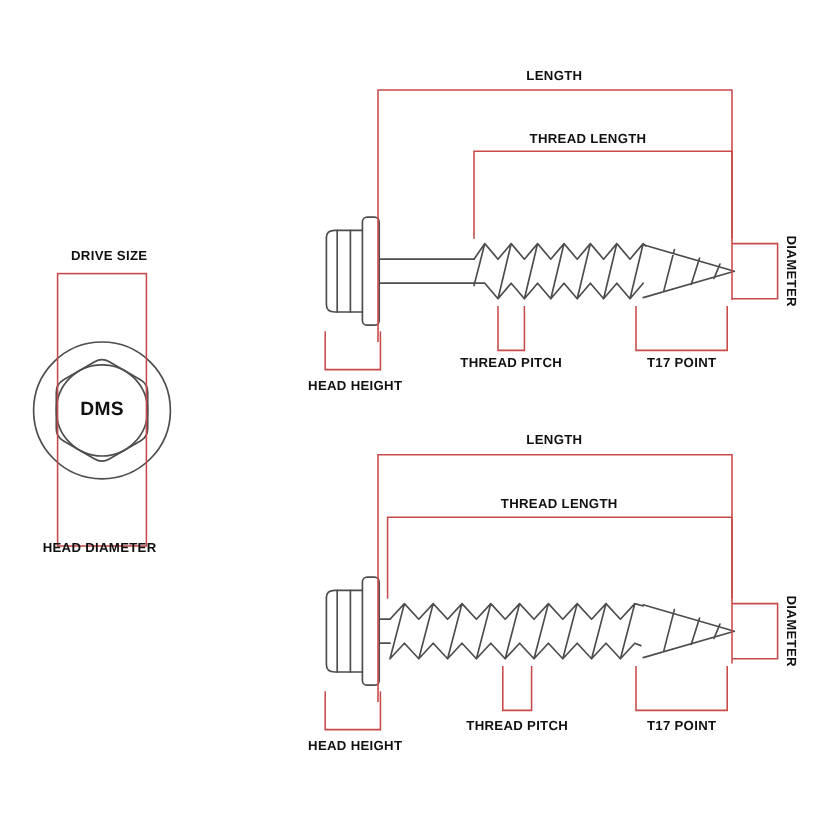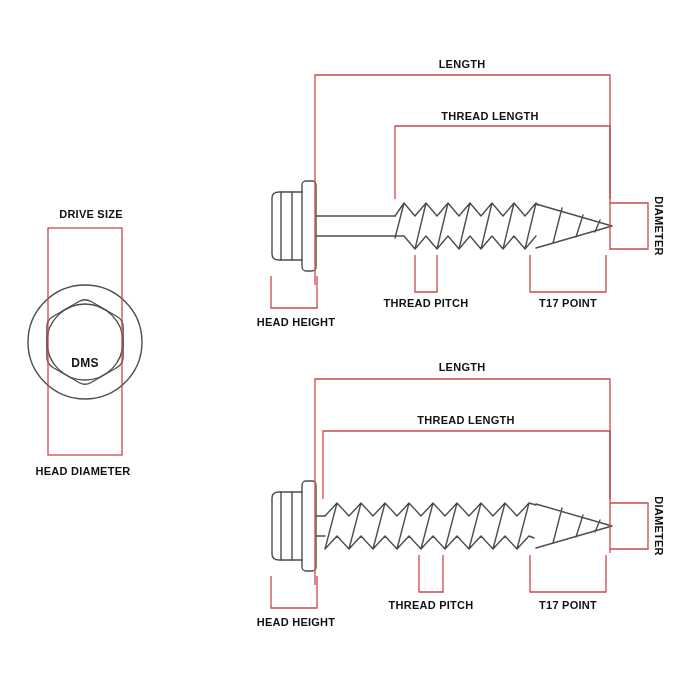--- a/index.html
+++ b/index.html
@@ -8,21 +8,21 @@
   *{margin:0;padding:0;box-sizing:border-box;}
   html,body{background:var(--bg);}
   body{width:700px;height:700px;font-family:"Liberation Sans",sans-serif;}
   .canvas{position:relative;width:700px;height:700px;background:var(--bg);overflow:hidden;}
   svg.art{position:absolute;left:0;top:0;}
   .ink{stroke:var(--line);fill:none;stroke-width:1.4;stroke-linejoin:round;stroke-linecap:round;}
   .red{stroke:var(--red);fill:none;stroke-width:1.3;}
   .lbl{position:absolute;transform:translate(-50%,-50%);font-size:11px;font-weight:700;
        color:var(--ink);letter-spacing:.25px;white-space:nowrap;}
   .lbl.rot{transform:translate(-50%,-50%) rotate(90deg);}
-  .lbl.dms{font-size:12px;margin-top:21px;}
+  .lbl.dms{font-size:16px;}
 </style>
 </head>
 <body>
 
 <div class="canvas">
 
   <svg class="art" width="700" height="700" viewBox="0 0 700 700">
 
     <g class="ink">
       <circle cx="85" cy="342" r="57"></circle>
@@ -73,21 +73,21 @@
       <path d="M323,499 V431 H610 V499"></path>
       <path d="M610,503 H648 V549 H610"></path>
       <path d="M271,576 V608 H317 V576"></path>
       <path d="M419,555 V592 H443 V555"></path>
       <path d="M530,555 V592 H606 V555"></path>
     </g>
   </svg>
 
   <div class="lbl" style="left:91px;top:214px">DRIVE SIZE</div>
   <div class="lbl dms" style="left:85px;top:342px">DMS</div>
-  <div class="lbl" style="left:83px;top:471px">HEAD DIAMETER</div>
+  <div class="lbl" style="left:83px;top:457px">HEAD DIAMETER</div>
 
   <div class="lbl" style="left:462px;top:64px">LENGTH</div>
   <div class="lbl" style="left:490px;top:116px">THREAD LENGTH</div>
   <div class="lbl rot" style="left:659px;top:226px">DIAMETER</div>
   <div class="lbl" style="left:296px;top:322px">HEAD HEIGHT</div>
   <div class="lbl" style="left:426px;top:303px">THREAD PITCH</div>
   <div class="lbl" style="left:568px;top:303px">T17 POINT</div>
 
   <div class="lbl" style="left:462px;top:367px">LENGTH</div>
   <div class="lbl" style="left:466px;top:420px">THREAD LENGTH</div>

